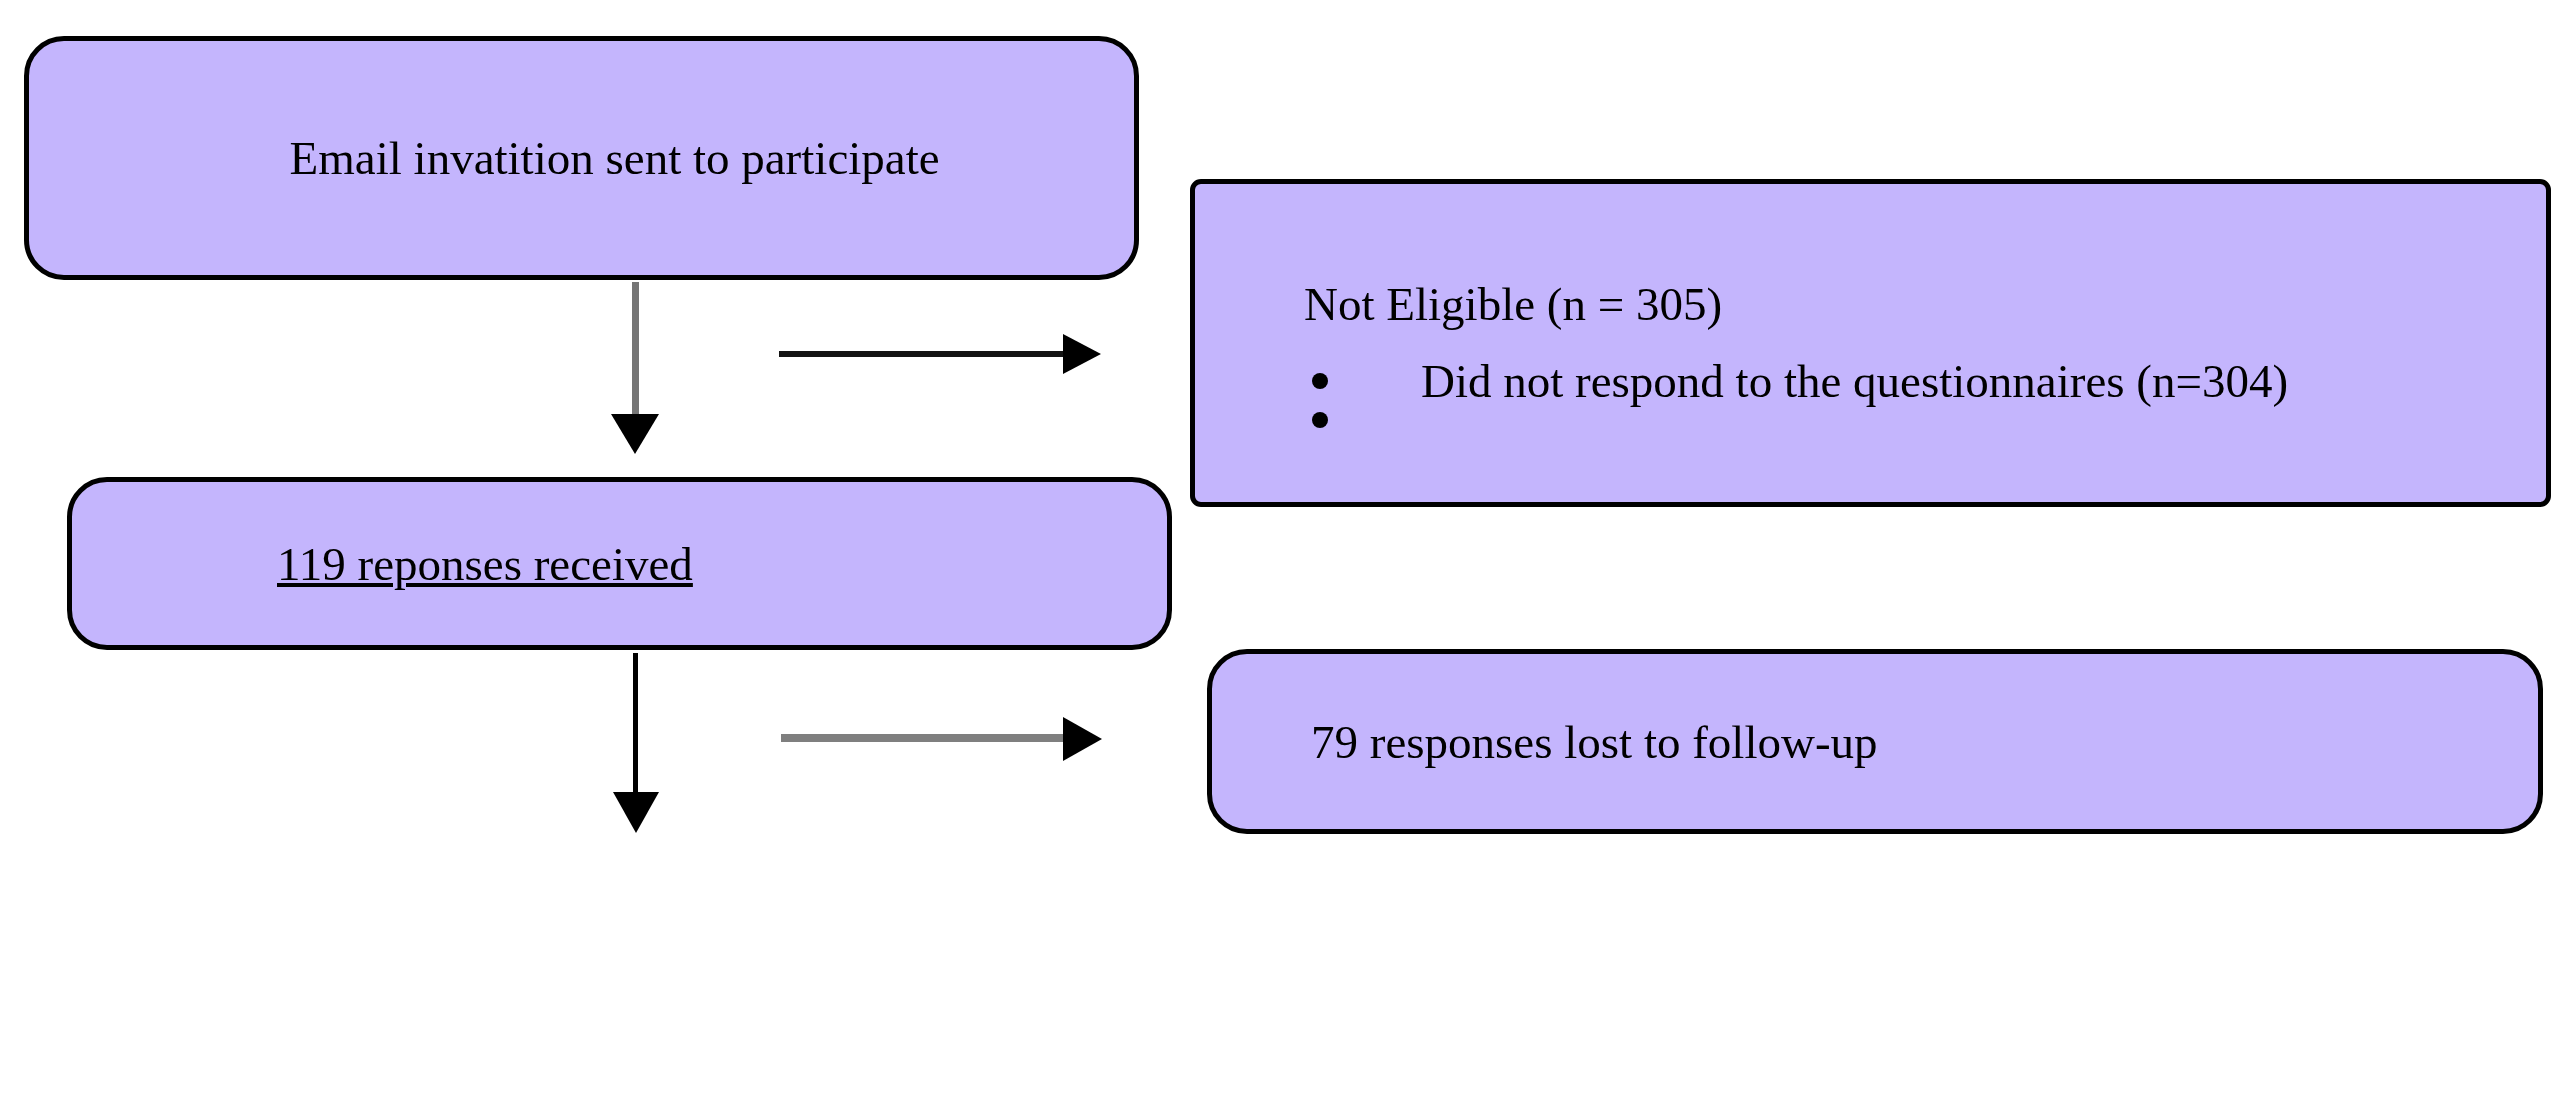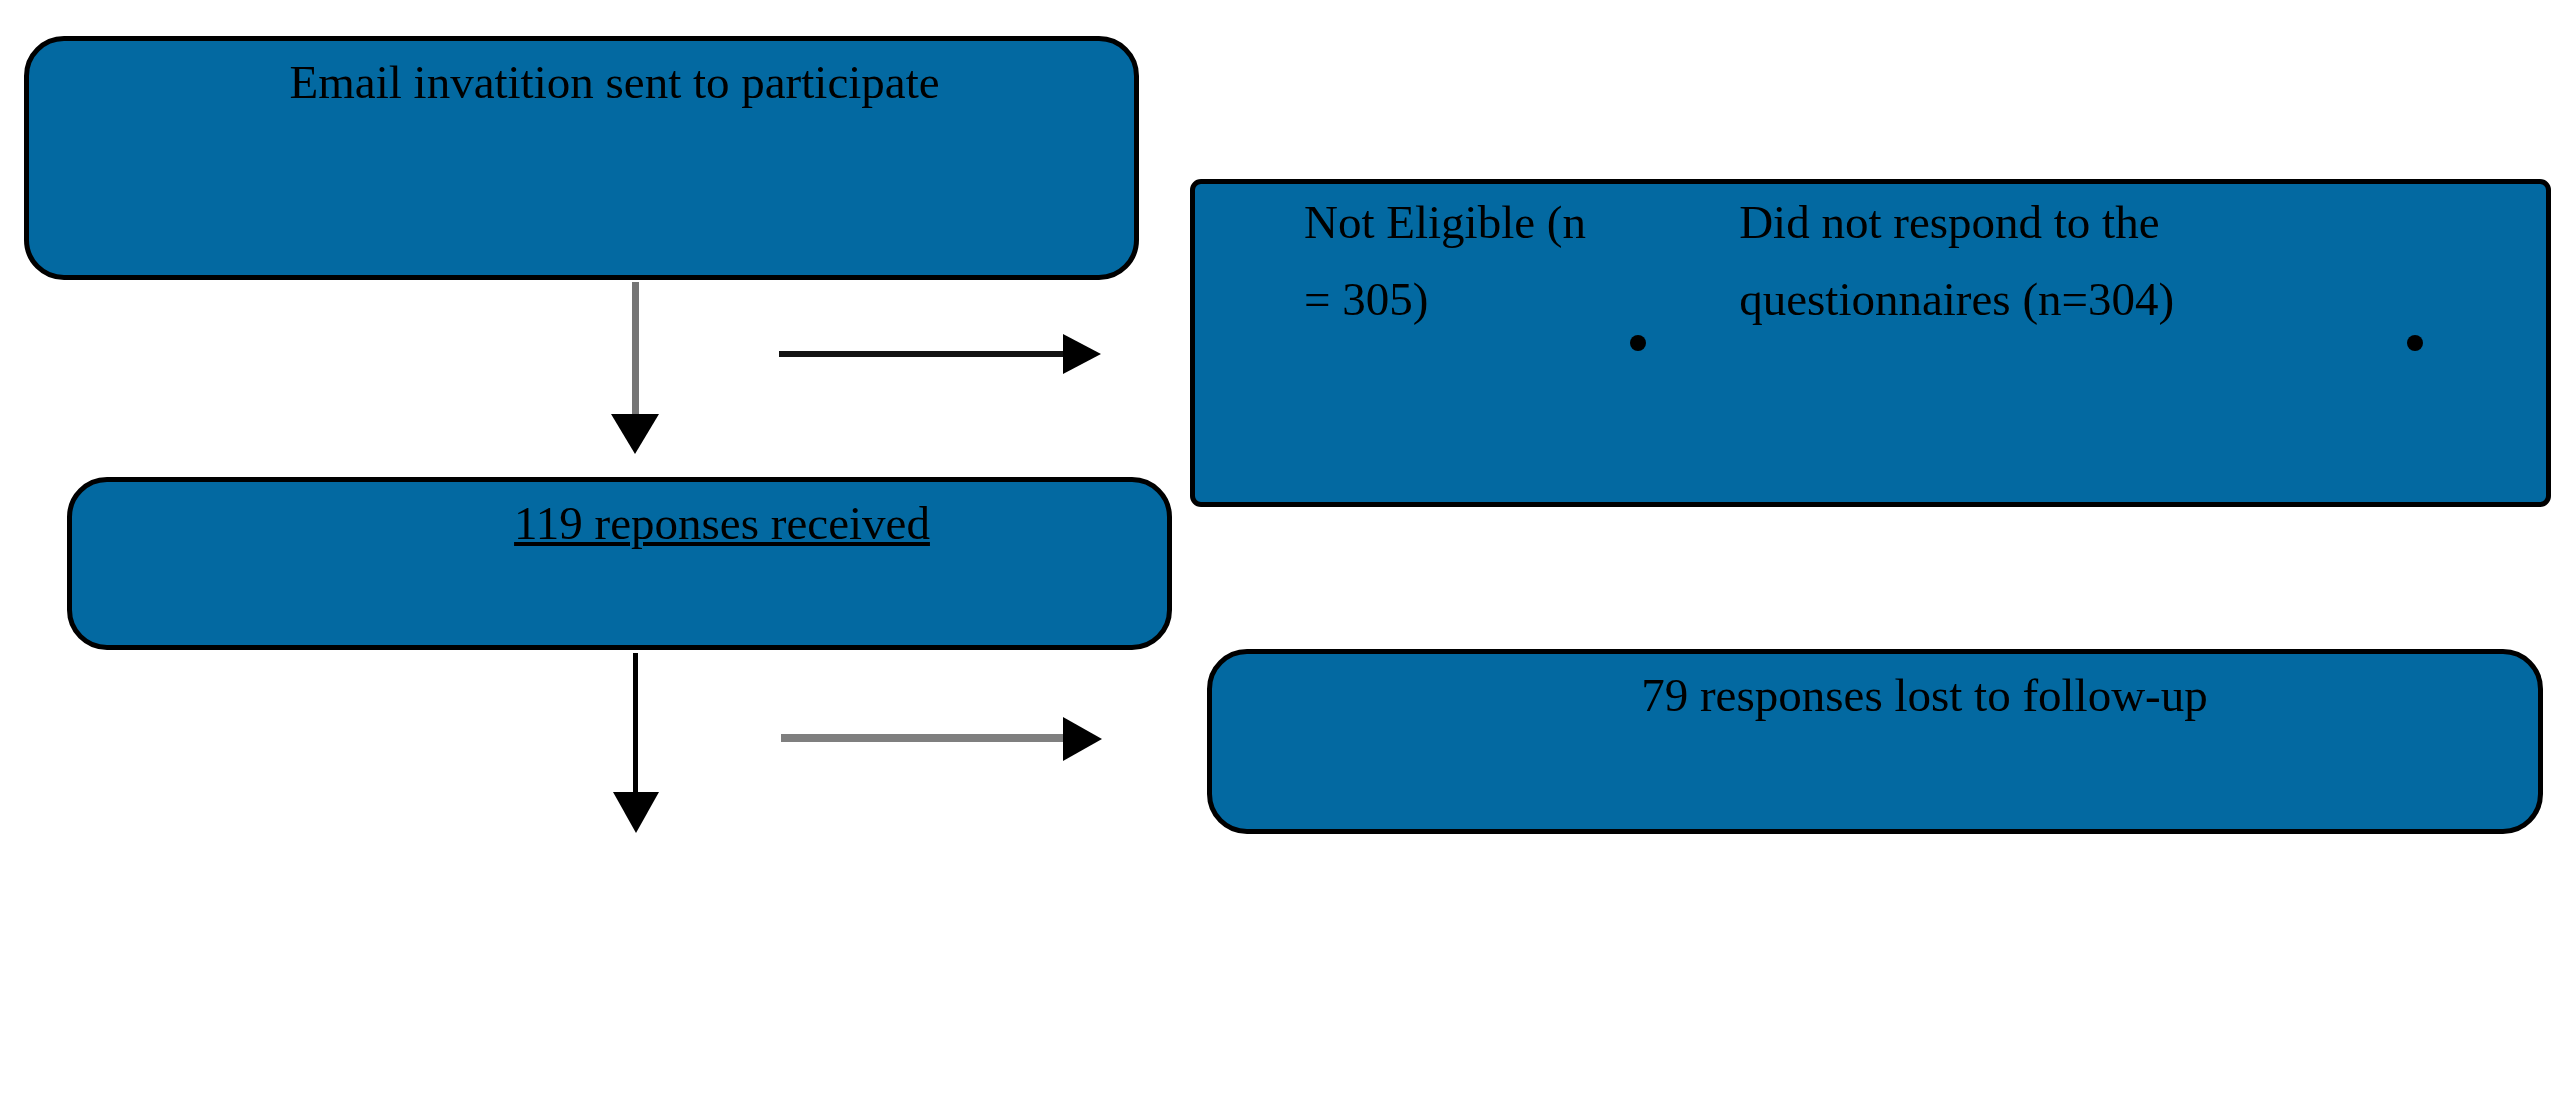--- a/index.html
+++ b/index.html
@@ -8,24 +8,25 @@
     width: 2576px;
     height: 1110px;
     background: #ffffff;
     font-family: "Liberation Serif", "DejaVu Serif", serif;
     color: #000000;
     overflow: hidden;
   }
   .fc-box {
     position: absolute;
     box-sizing: border-box;
-    background: #0369a1;
+    background: #c4b5fd;
     border: 5.9px solid #000000;
     border-radius: 40px;
     display: flex;
+    flex-direction: column;
     justify-content: center;
     font-size: 47px;
     line-height: 82px;
   }
   .box-invitation   { left: 23.6px;   top: 36px;   width: 1115px; height: 244px; text-align: center; padding-left: 67px; }
   .box-noteligible  { left: 1190px; top: 179px;  width: 1361px; height: 328px; line-height: 77px; padding-left: 109px; padding-right: 30px; border-radius: 11px; }
   .box-responses    { left: 67px;   top: 477px;  width: 1105px; height: 173px; padding-left: 205px; text-decoration: underline; }
   .box-lost         { left: 1207px; top: 649px;  width: 1336px; height: 185px; padding-left: 99px; }
   .box-final        { left: 83px;   top: 849px; width: 1106px; height: 237px; text-align: center; }
   .final-line1 { padding-right: 160px; }

